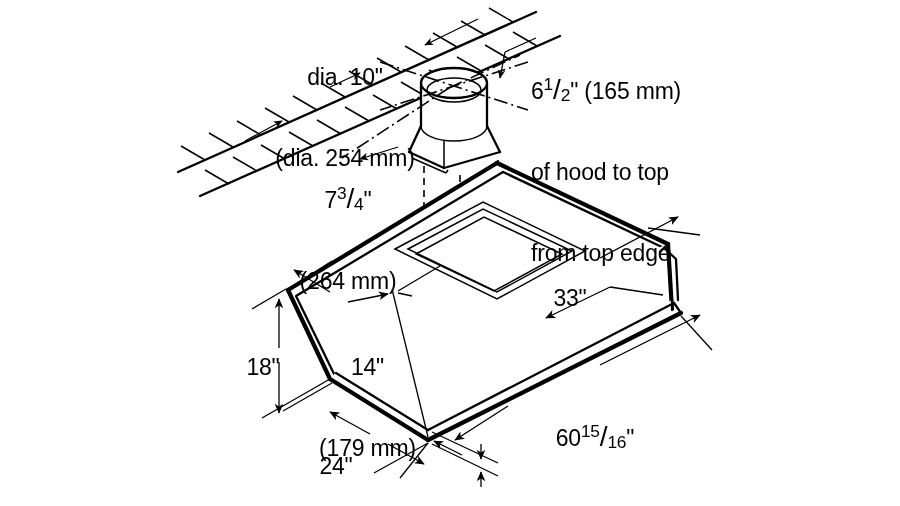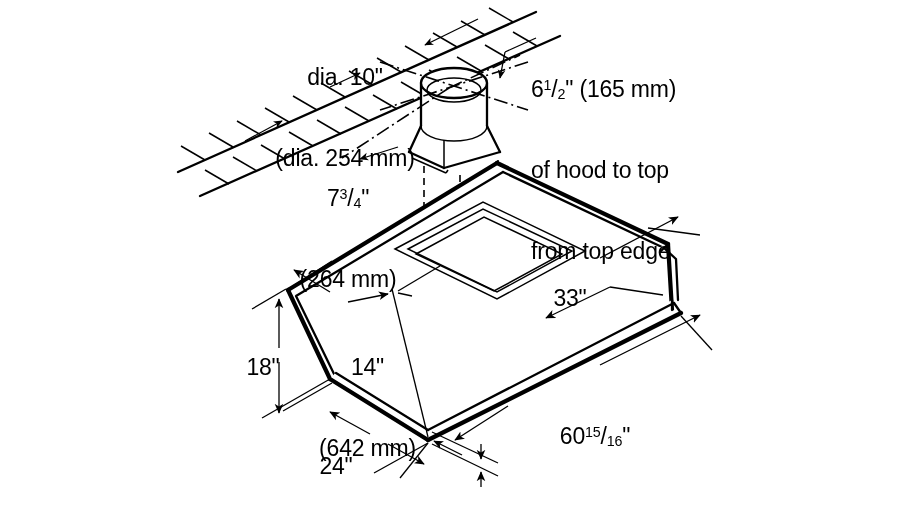--- a/index.html
+++ b/index.html
@@ -43,21 +43,21 @@
     font-family: "Liberation Sans", sans-serif;
     font-size: 23px;
     line-height: 27px;
     color: #000000;
     white-space: pre;
     letter-spacing: -0.2px;
   }
   .dimtext .frac {
     display: inline-block;
     vertical-align: baseline;
-    font-size: 23px;
+    font-size: 28px;
     position: relative;
     top: 0;
   }
   .dimtext sup {
     font-size: 0.62em;
     vertical-align: 0.52em;
     line-height: 0;
   }
   .dimtext sub {
     font-size: 0.62em;
@@ -302,21 +302,21 @@
   <div class="dimtext t-center" style="left:480px; top:231px; width:180px;">
     <div>33"</div>
   </div>
 
   <div class="dimtext t-center" style="left:196px; top:300px; width:134px;">
     <div>18"</div>
   </div>
 
   <div class="dimtext t-center" style="left:305px; top:300px; width:125px;">
     <div>14"</div>
-    <div>(642 mm)</div>
+    <div>(179 mm)</div>
   </div>
 
   <div class="dimtext t-center" style="left:266px; top:399px; width:140px;">
     <div>24"</div>
     
   </div>
 
   <div class="dimtext t-center" style="left:505px; top:369px; width:180px;">
     <div class="nowrap"><span>60</span><span class="frac"><sup>15</sup>/<sub>16</sub></span><span>"</span></div>
     <div>(1218 mm)</div>

